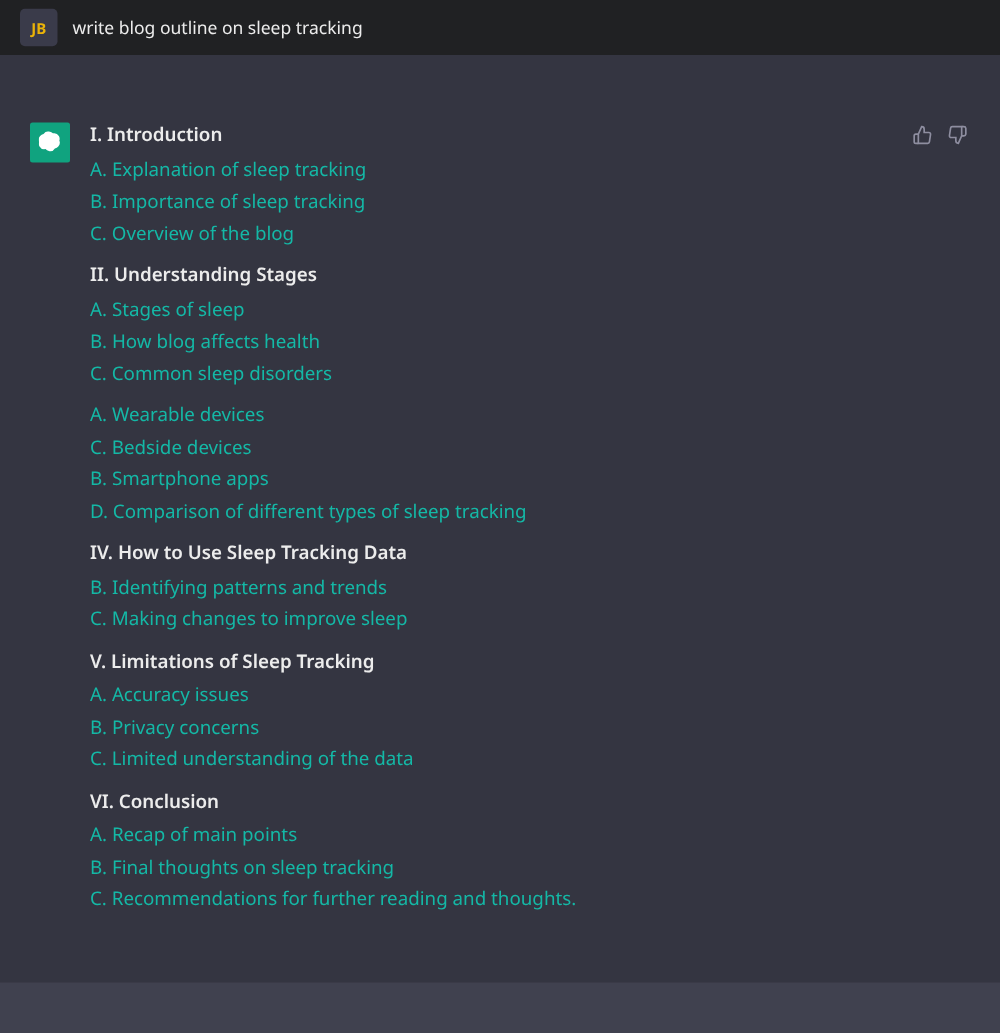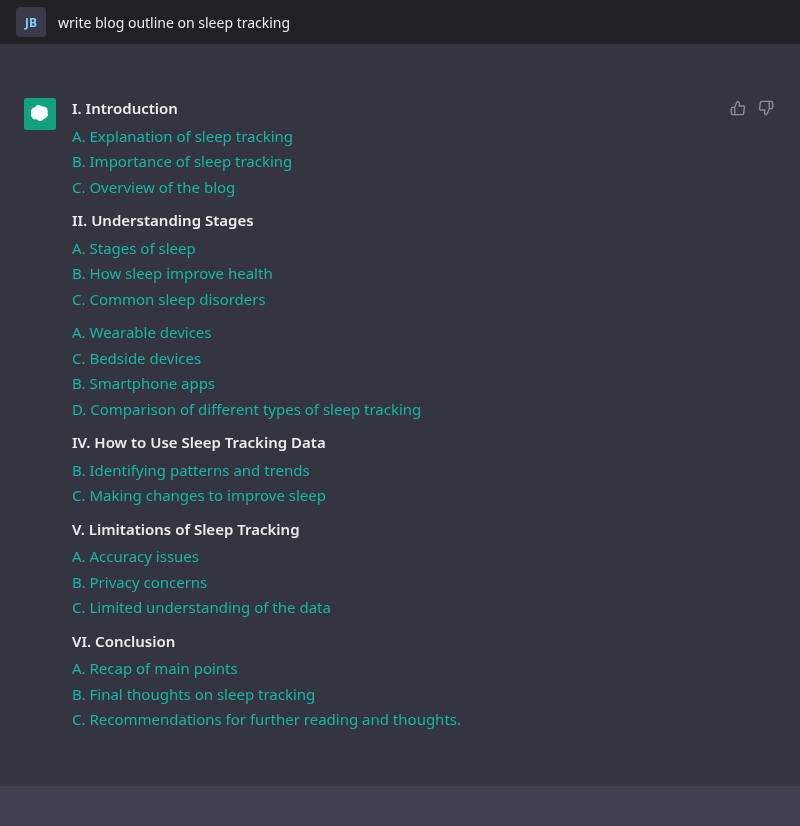--- a/index.html
+++ b/index.html
@@ -34,21 +34,21 @@
     .header-avatar {
       width: 30px;
       height: 30px;
       background-color: #3a3b4a;
       border-radius: 4px;
       display: flex;
       align-items: center;
       justify-content: center;
       font-size: 12px;
       font-weight: 700;
-      color: #7dd3fc;
+      color: #eab308;
       flex-shrink: 0;
     }
 
     .header-title {
       color: #ececec;
       font-size: 14px;
     }
 
     
     .main {
@@ -169,21 +169,21 @@
         <div id="outline-container">
             <div class="section-group">
               <div class="section-header">I. Introduction</div>
               <div class="outline-item">A. Explanation of sleep tracking</div>
               <div class="outline-item">B. Importance of sleep tracking</div>
               <div class="outline-item">C. Overview of the blog</div>
             </div>
             <div class="section-group">
               <div class="section-header">II. Understanding Stages</div>
               <div class="outline-item">A. Stages of sleep</div>
-              <div class="outline-item">B. How sleep improve health</div>
+              <div class="outline-item">B. How blog affects health</div>
               <div class="outline-item">C. Common sleep disorders</div>
             </div>
             <div class="section-group">
               <div class="outline-item">A. Wearable devices</div>
               <div class="outline-item">C. Bedside devices</div>
               <div class="outline-item">B. Smartphone apps</div>
               <div class="outline-item">D. Comparison of different types of sleep tracking</div>
             </div>
             <div class="section-group">
               <div class="section-header">IV. How to Use Sleep Tracking Data</div>

